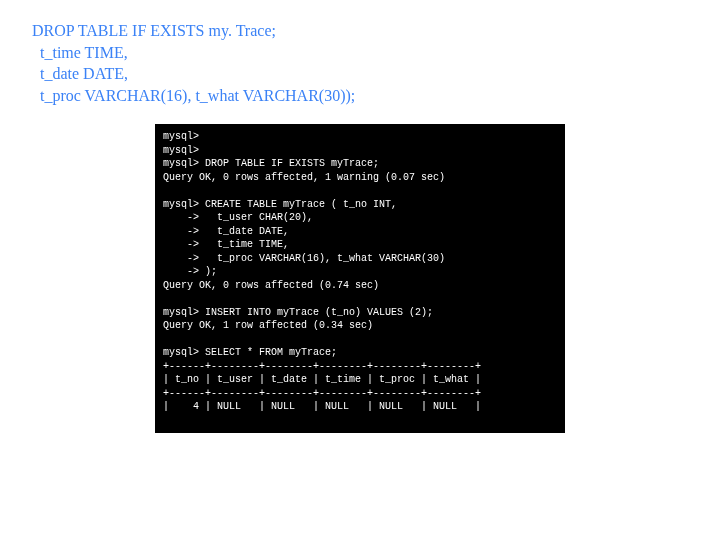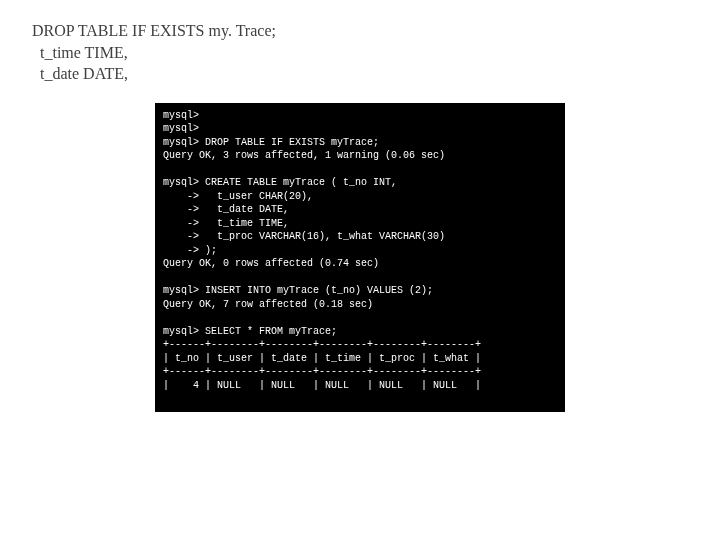--- a/index.html
+++ b/index.html
@@ -18,21 +18,21 @@
   .title {
     color: #1a1ab5;
     font-weight: bold;
     font-size: 22px;
     margin-bottom: 38px;
     margin-left: 8px;
   }
   .sql-block {
     font-family: Georgia, "Times New Roman", serif;
     font-size: 16px;
-    color: #404040;
+    color: #3b82f6;
     line-height: 1.35;
     margin-left: 0;
     margin-bottom: 18px;
   }
   .sql-block .line { white-space: pre; }
   .terminal-wrap {
     display: flex;
     justify-content: center;
   }
   .terminal {
@@ -49,38 +49,39 @@
 </head>
 <body>
 
 <div class="slide">
 
 
   <div class="sql-block">
     <div class="line"> DROP TABLE IF EXISTS my. Trace;</div>
     <div class="line">   t_time TIME,</div>
     <div class="line">   t_date DATE,</div>
+    <div class="line">   t_proc VARCHAR(16), t_what VARCHAR(30));</div>
   </div>
 
   <div class="terminal-wrap">
     <div class="terminal"><span>mysql&gt;</span>
 <span>mysql&gt;</span>
 <span>mysql&gt; DROP TABLE IF EXISTS myTrace;</span>
-<span>Query OK, 3 rows affected, 1 warning (0.06 sec)</span>
+<span>Query OK, 0 rows affected, 1 warning (0.07 sec)</span>
 <span></span>
 <span>mysql&gt; CREATE TABLE myTrace ( t_no INT,</span>
 <span>    -&gt;   t_user CHAR(20),</span>
 <span>    -&gt;   t_date DATE,</span>
 <span>    -&gt;   t_time TIME,</span>
 <span>    -&gt;   t_proc VARCHAR(16), t_what VARCHAR(30)</span>
 <span>    -&gt; );</span>
 <span>Query OK, 0 rows affected (0.74 sec)</span>
 <span></span>
 <span>mysql&gt; INSERT INTO myTrace (t_no) VALUES (2);</span>
-<span>Query OK, 7 row affected (0.18 sec)</span>
+<span>Query OK, 1 row affected (0.34 sec)</span>
 <span></span>
 <span>mysql&gt; SELECT * FROM myTrace;</span>
 <span>+------+--------+--------+--------+--------+--------+</span>
 <span>| t_no | t_user | t_date | t_time | t_proc | t_what |</span>
 <span>+------+--------+--------+--------+--------+--------+</span>
 <span>|    4 | NULL   | NULL   | NULL   | NULL   | NULL   |</span>
 
 </div>
   </div>
 

